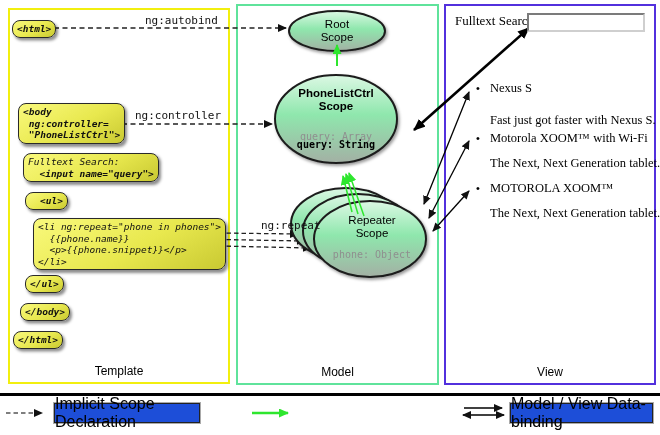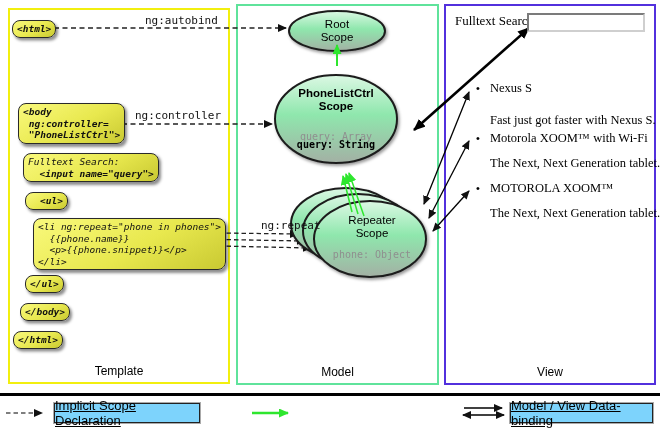--- a/index.html
+++ b/index.html
@@ -24,23 +24,23 @@
   .scope-title{font-size:11.5px;line-height:13px;}
   .scope-prop{font-family:"DejaVu Sans Mono",monospace;font-size:10px;line-height:12px;white-space:pre;}
   .prop-bold{font-weight:bold;color:#000;margin-top:20px;}
   .prop-gray{color:#8f8f8f;}
   .viewtext{position:absolute;z-index:3;font-family:"Liberation Serif",serif;
             font-size:12.5px;color:#000;white-space:nowrap;}
   .bullet{position:absolute;z-index:3;font-size:11px;color:#000;}
   #search-input{position:absolute;left:527px;top:13px;width:110px;height:15px;z-index:3;
                 border:2px inset #cfcfcf;background:#fff;font-size:11px;padding:0 2px;}
   #separator{position:absolute;left:0;top:393px;width:660px;height:3px;background:#000;z-index:3;}
-  .legend-box{position:absolute;z-index:3;background:#7dd3fc;border:1.5px solid #222;
+  .legend-box{position:absolute;z-index:3;background:#1d4ed8;border:1.5px solid #222;
               box-shadow:0 0 0 1px #aaa;display:flex;align-items:center;justify-content:center;
-              font-size:13px;color:#000;height:18px;text-decoration:underline;}
+              font-size:16px;color:#000;height:18px;}
 </style>
 </head>
 <body>
 
 <div id="canvas">
 
   <div class="col" id="col-template">
     <div class="col-title">Template</div>
   </div>
   <div class="col" id="col-model">

